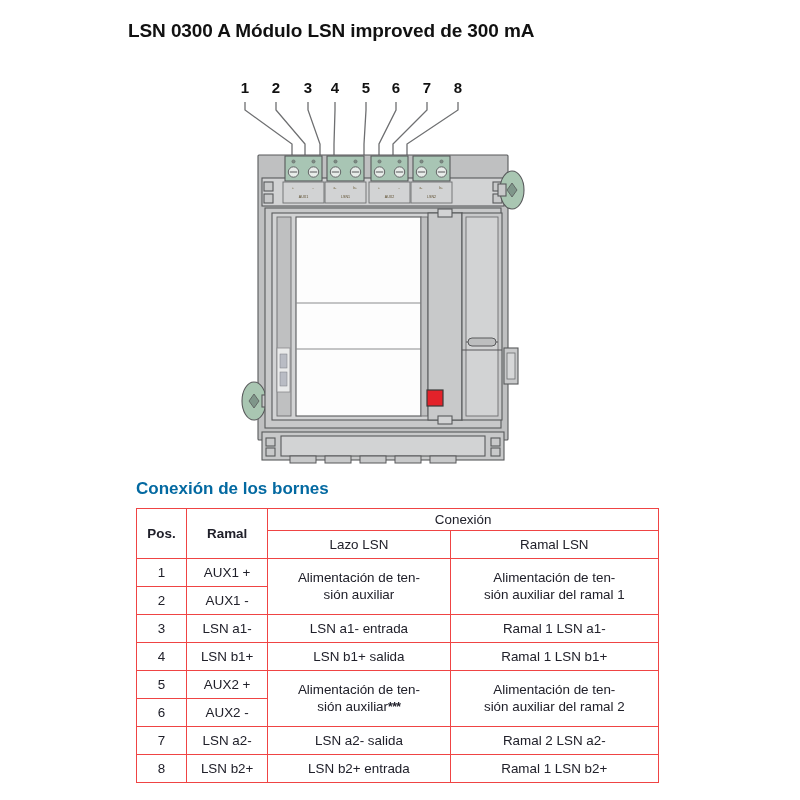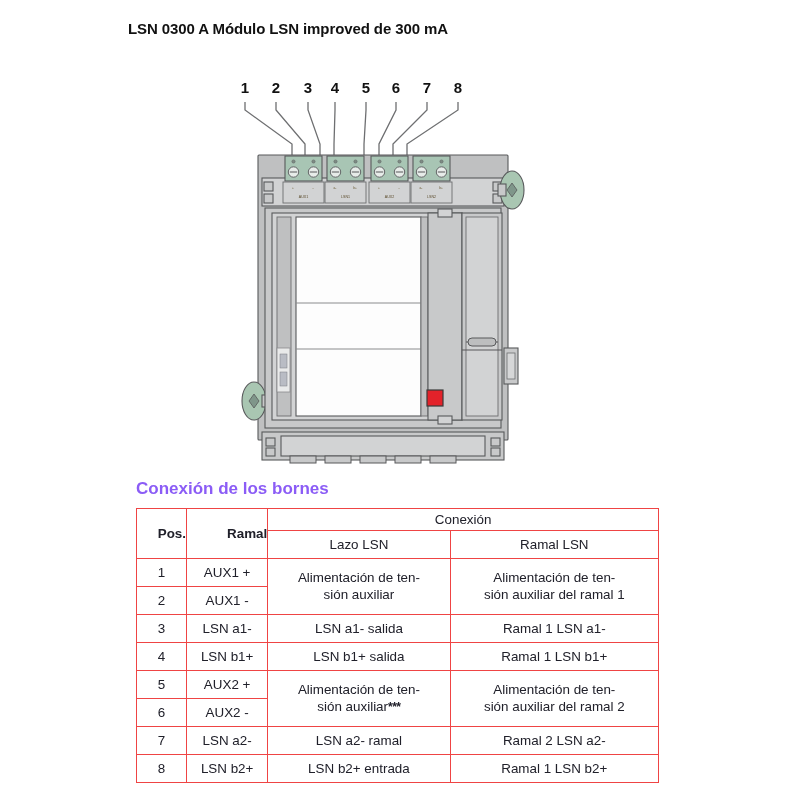--- a/index.html
+++ b/index.html
@@ -14,21 +14,21 @@
     font-family: "Liberation Sans", sans-serif;
     color: #1a1a1a;
     overflow: hidden;
   }
 
   
   #doc-title {
     position: absolute;
     left: 128px;
     top: 20px;
-    font-size: 15px;
+    font-size: 19px;
     font-weight: bold;
     letter-spacing: -0.1px;
     color: #111111;
     white-space: nowrap;
   }
 
   
   #device-diagram {
     position: absolute;
     left: 0px;
@@ -38,21 +38,21 @@
   }
   #device-diagram svg { display: block; }
 
   
   #section-heading {
     position: absolute;
     left: 136px;
     top: 479px;
     font-size: 17px;
     font-weight: bold;
-    color: #8b5cf6;
+    color: #0369a1;
     white-space: nowrap;
   }
 
   
   #terminal-table {
     position: absolute;
     left: 136px;
     top: 508px;
     width: 523px;
     border-collapse: collapse;
@@ -69,21 +69,20 @@
     line-height: 1.18;
   }
   #terminal-table .col-pos   { width: 48px; }
   #terminal-table .col-name  { width: 78px; }
   #terminal-table .col-lazo  { width: 175px; }
   #terminal-table .col-ramal { width: 200px; }
 
   #terminal-table .hdr-main {
     height: 21px;
     font-weight: bold;
-    text-align: right;
   }
   #terminal-table .hdr-sub {
     height: 27px;
     font-weight: normal;
   }
   #terminal-table .hdr-span {
     height: 21px;
     font-weight: normal;
   }
   #terminal-table .row-cell { height: 27px; }
@@ -330,21 +329,21 @@
       <td class="row-cell merge-cell" rowspan="2">Alimentación de ten-<br>sión auxiliar del ramal 1</td>
     </tr>
     <tr>
       <td class="row-cell">2</td>
       <td class="row-cell">AUX1 -</td>
     </tr>
 
     <tr>
       <td class="row-cell">3</td>
       <td class="row-cell">LSN a1-</td>
-      <td class="row-cell">LSN a1- salida</td>
+      <td class="row-cell">LSN a1- entrada</td>
       <td class="row-cell">Ramal 1 LSN a1-</td>
     </tr>
 
     <tr>
       <td class="row-cell">4</td>
       <td class="row-cell">LSN b1+</td>
       <td class="row-cell">LSN b1+ salida</td>
       <td class="row-cell">Ramal 1 LSN b1+</td>
     </tr>
 
@@ -357,21 +356,21 @@
       <td class="row-cell merge-cell" rowspan="2">Alimentación de ten-<br>sión auxiliar del ramal 2</td>
     </tr>
     <tr>
       <td class="row-cell">6</td>
       <td class="row-cell">AUX2 -</td>
     </tr>
 
     <tr>
       <td class="row-cell">7</td>
       <td class="row-cell">LSN a2-</td>
-      <td class="row-cell">LSN a2- ramal</td>
+      <td class="row-cell">LSN a2- salida</td>
       <td class="row-cell">Ramal 2 LSN a2-</td>
     </tr>
 
     <tr>
       <td class="row-cell">8</td>
       <td class="row-cell">LSN b2+</td>
       <td class="row-cell">LSN b2+ entrada</td>
       <td class="row-cell">Ramal 1 LSN b2+</td>
     </tr>
   </tbody>

